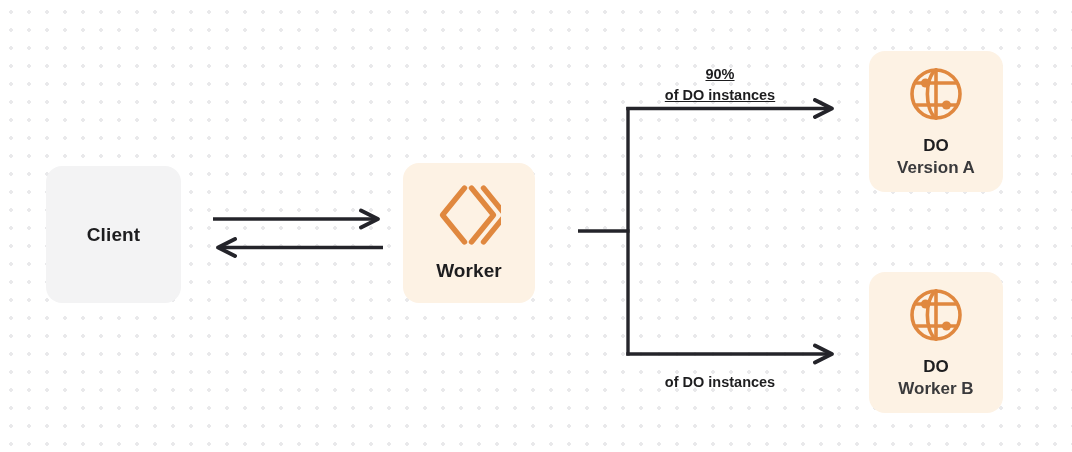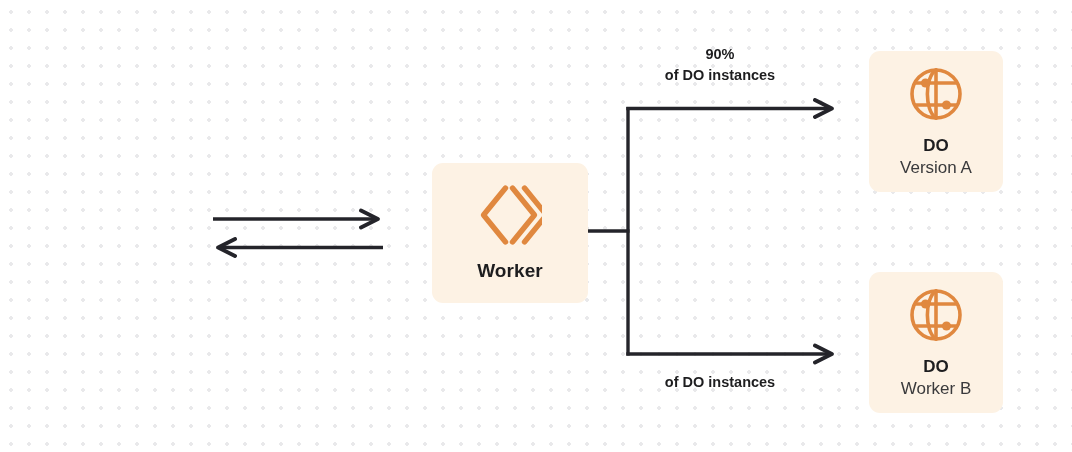--- a/index.html
+++ b/index.html
@@ -20,40 +20,40 @@
     height: 452px;
     background-color: #ffffff;
     background-image: radial-gradient(#e9e9eb 1.6px, transparent 1.7px);
     background-size: 18px 18px;
     background-position: 2px 3px;
   }
 
   
   .node {
     position: absolute;
-    border-radius: 11px;
+    border-radius: 16px;
     box-sizing: border-box;
     display: flex;
     flex-direction: column;
     align-items: center;
     justify-content: center;
   }
 
   .node-client {
     left: 46px;
     top: 166px;
     width: 135px;
     height: 137px;
     background-color: #f3f3f4;
   }
 
   .node-worker {
-    left: 432px;
+    left: 403px;
     top: 163px;
-    width: 156px;
+    width: 132px;
     height: 140px;
     background-color: #fdf2e4;
   }
 
   .node-do-a {
     left: 869px;
     top: 51px;
     width: 134px;
     height: 141px;
     background-color: #fdf2e4;
@@ -77,21 +77,21 @@
 
   .node-title-sm {
     font-size: 17px;
     font-weight: bold;
     color: #1d1d1f;
     line-height: 1.25;
   }
 
   .node-sub {
     font-size: 17px;
-    font-weight: 400;
+    font-weight: 700;
     color: #3a3a3c;
     line-height: 1.3;
   }
 
   .icon-wrap {
     display: block;
     line-height: 0;
   }
 
   .worker-icon-wrap { margin-bottom: 14px; }
@@ -113,22 +113,23 @@
     text-align: center;
     font-size: 14.5px;
     font-weight: bold;
     color: #1d1d1f;
     line-height: 1.42;
     white-space: nowrap;
   }
 
   .label-top {
     left: 625px;
-    top: 44px;
+    top: 64px;
     width: 190px;
+    text-decoration: underline;
   }
 
   .label-bottom {
     left: 625px;
     top: 372px;
     width: 190px;
   }
 </style>
 </head>
 <body>
@@ -151,20 +152,23 @@
 
     <line x1="578" y1="231" x2="629.5" y2="231" stroke="#24242a" stroke-width="3.4" stroke-linecap="butt"></line>
 
     <line x1="628" y1="107" x2="628" y2="355.5" stroke="#24242a" stroke-width="3.4" stroke-linecap="butt"></line>
 
     <line x1="626.3" y1="108.5" x2="831" y2="108.5" stroke="#24242a" stroke-width="3.4" stroke-linecap="butt" marker-end="url(#arrowRight)"></line>
 
     <line x1="626.3" y1="354" x2="831" y2="354" stroke="#24242a" stroke-width="3.4" stroke-linecap="butt" marker-end="url(#arrowRight)"></line>
   </svg>
 
+  <div class="node node-client">
+    <span class="node-title">Client</span>
+  </div>
 
   <div class="node node-worker">
     <span class="icon-wrap worker-icon-wrap">
       <svg width="64" height="62" viewBox="0 0 64 62" aria-hidden="true">
         <g fill="none" stroke="#e0883f" stroke-width="5.4" stroke-linecap="round" stroke-linejoin="round">
           <path d="M 27.5 4 L 5.5 31 L 27.5 58"></path>
           <path d="M 34.5 4 L 56.5 31 L 34.5 58"></path>
           <path d="M 46.5 4 L 68.5 31 L 46.5 58"></path>
         </g>
       </svg>

